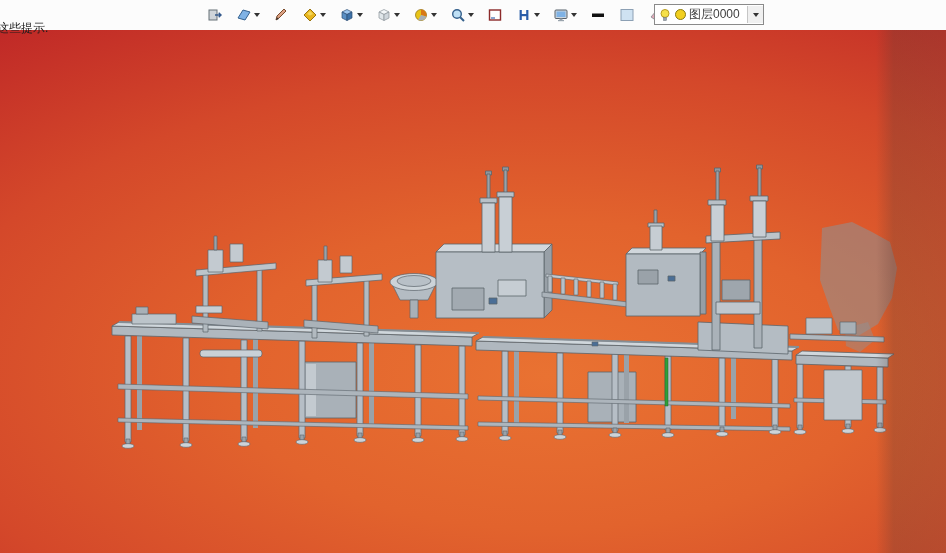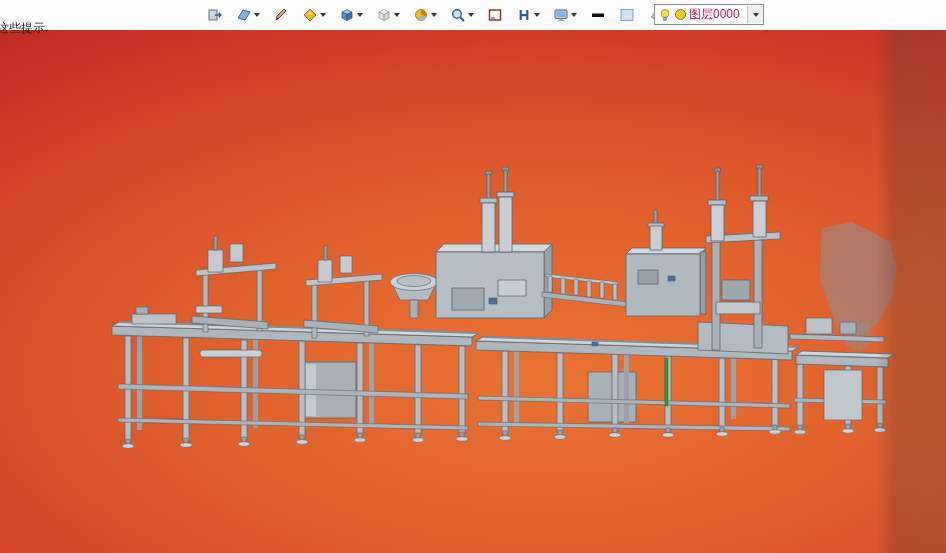--- a/index.html
+++ b/index.html
@@ -13,21 +13,21 @@
     background:#fcfcfc;display:flex;align-items:center;z-index:5;
   }
   .tb-items{position:absolute;left:205px;top:0;height:30px;display:flex;align-items:center;gap:9px;}
   .tb-item{display:flex;align-items:center;gap:2px;height:24px;padding:1px 2px;border-radius:2px;cursor:pointer;}
   .tb-item svg{display:block;}
   .chev{width:0;height:0;border-left:3.5px solid transparent;border-right:3.5px solid transparent;border-top:4px solid #333;}
   .combo{
     position:absolute;left:654px;top:4px;width:110px;height:21px;
     border:1px solid #8a8a8a;background:#fff;display:flex;align-items:center;gap:3px;padding:0 0 0 3px;box-sizing:border-box;
   }
-  .combo-label{font-size:12px;color:#be185d;flex:1;white-space:nowrap;overflow:hidden;}
+  .combo-label{font-size:12px;color:#404040;flex:1;white-space:nowrap;overflow:hidden;}
   .combo-arrow{width:15px;height:17px;background:#f0f0f0;border-left:1px solid #c6c6c6;display:flex;align-items:center;justify-content:center;}
   .swatch{width:11px;height:11px;border-radius:50%;background:#f2cf1f;border:1px solid #8a7a10;box-sizing:border-box;}
   
   .hint{
     position:absolute;left:-3px;top:20px;z-index:6;
     font-size:12px;color:#1c1c1c;white-space:nowrap;
   }
   
   .viewport{
     position:absolute;left:0;top:30px;width:946px;height:523px;

